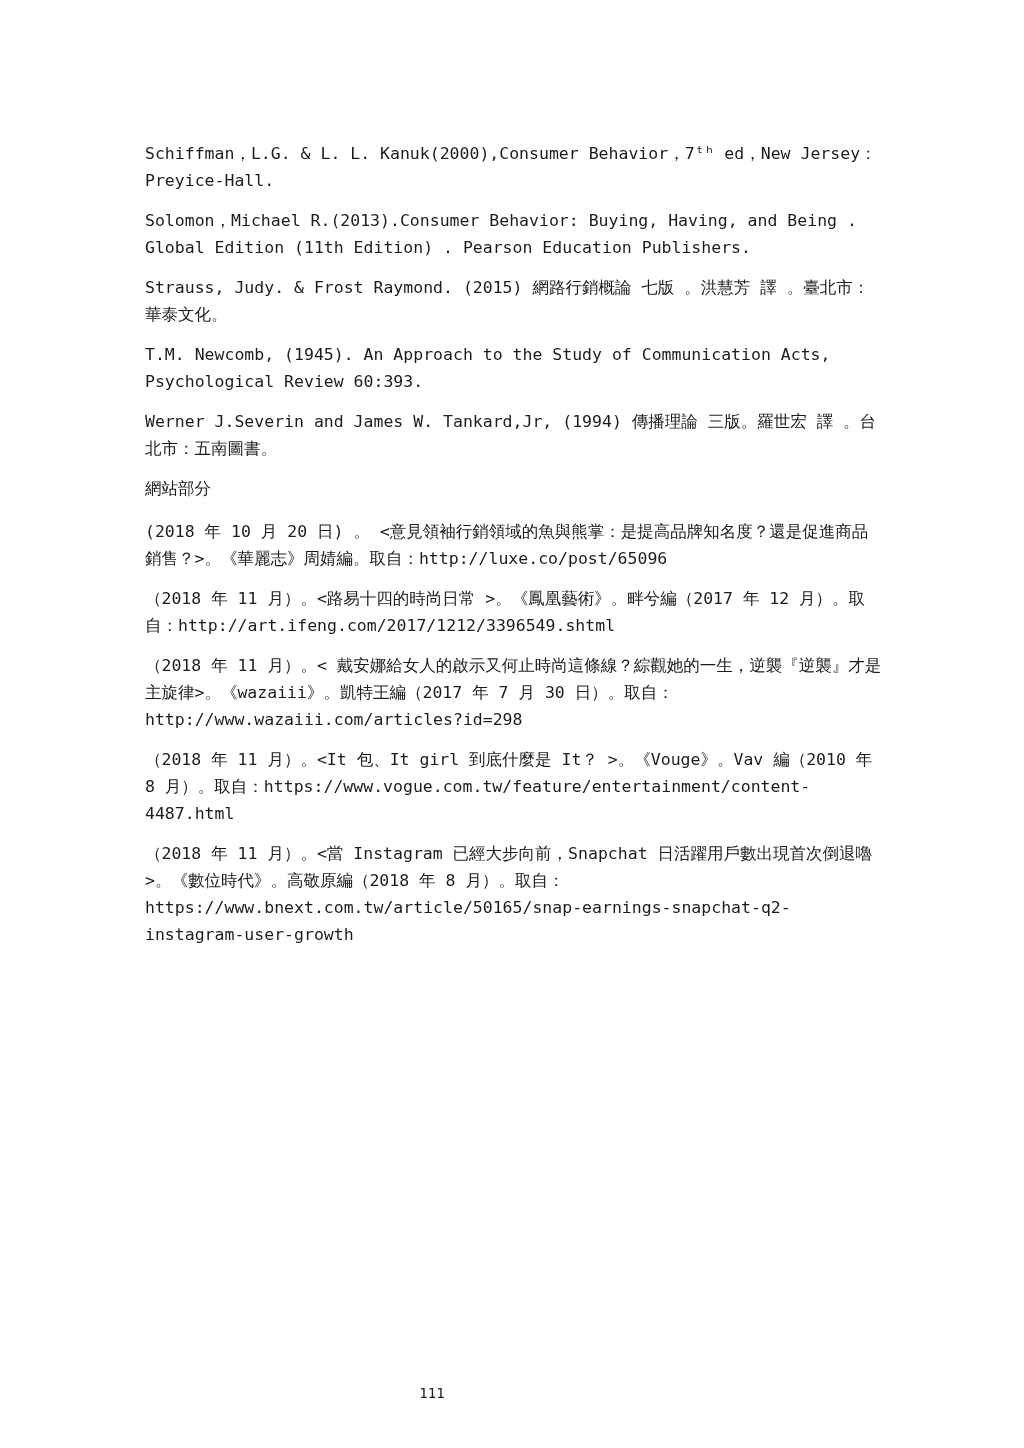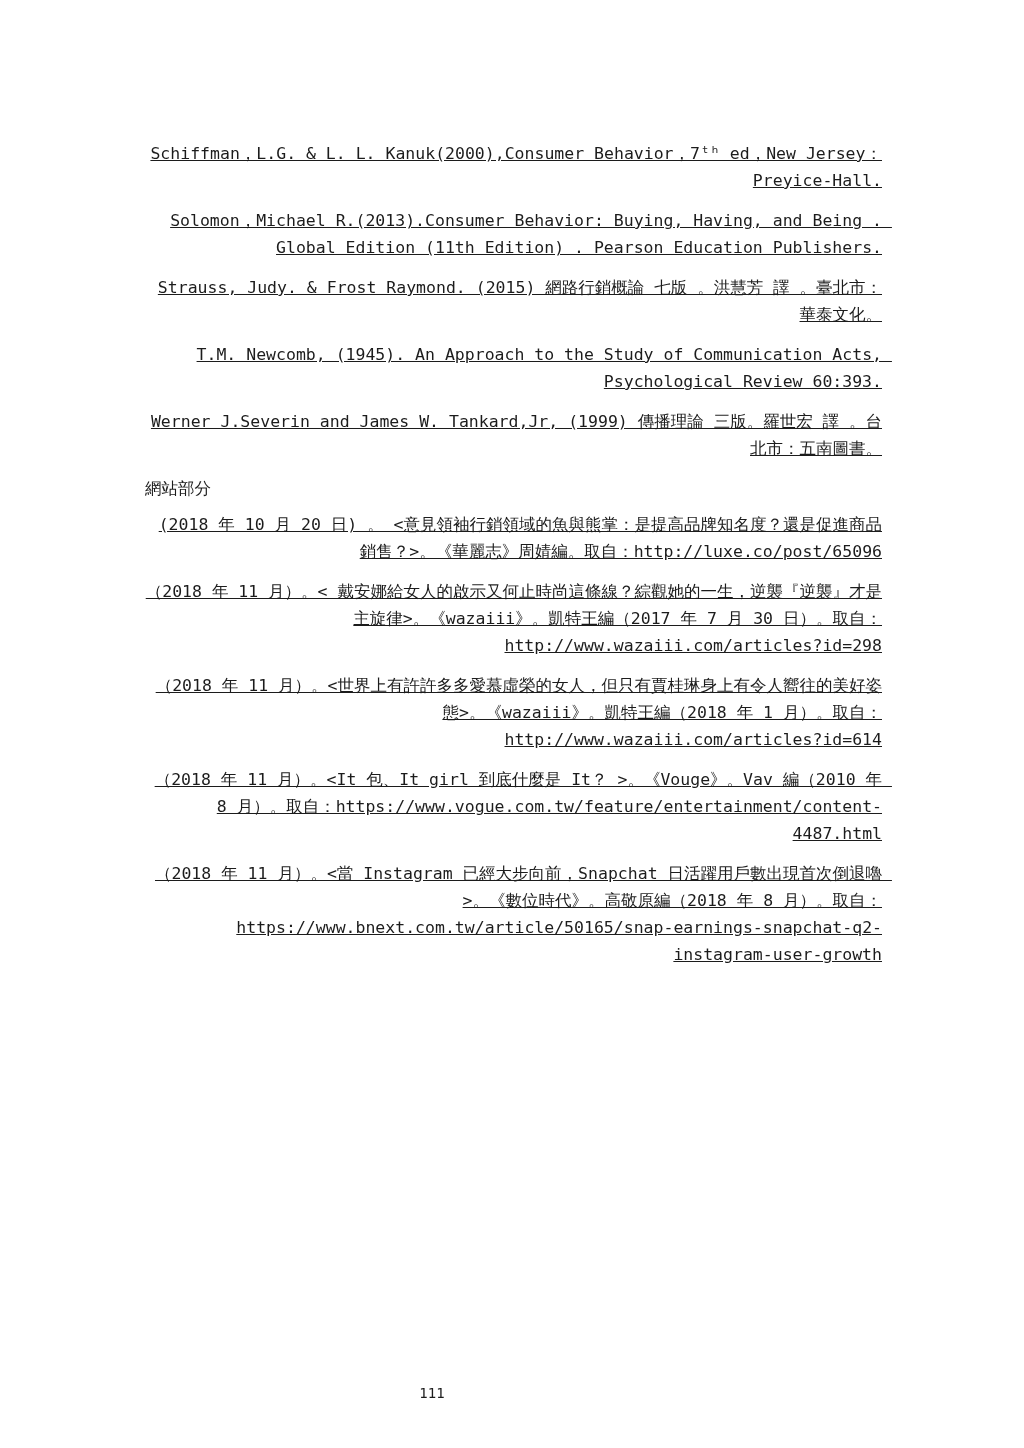--- a/index.html
+++ b/index.html
@@ -19,27 +19,26 @@
   .content {
     position: absolute;
     top: 140px;
     left: 145px;
     width: 737px;
   }
   .entry {
     margin: 0 0 13px 0;
     font-size: 16.5px;
     line-height: 27px;
-    text-align: right;
+    text-align: left;
     overflow-wrap: anywhere;
     white-space: pre-wrap;
-    text-decoration: underline;
   }
   .section-title {
-    margin: 2px 0 9px 0;
+    margin: 2px 0 16px 0;
     font-size: 16.5px;
     line-height: 27px;
     font-weight: normal;
   }
   .page-footer {
     position: absolute;
     left: 0;
     top: 1385px;
     width: 864px;
     text-align: center;
@@ -50,27 +49,27 @@
 </head>
 <body>
 
 <div class="page">
   <div class="content">
 
     <p class="entry">Schiffman，L.G. &amp; L. L. Kanuk(2000),Consumer Behavior，7ᵗʰ ed，New Jersey：Preyice-Hall.</p>
     <p class="entry">Solomon，Michael R.(2013).Consumer Behavior: Buying, Having, and Being . Global Edition (11th Edition) . Pearson Education Publishers.</p>
     <p class="entry">Strauss, Judy. &amp; Frost Raymond. (2015) 網路行銷概論 七版 。洪慧芳 譯 。臺北市：華泰文化。</p>
     <p class="entry">T.M. Newcomb, (1945). An Approach to the Study of Communication Acts, Psychological Review 60:393.</p>
-    <p class="entry">Werner J.Severin and James W. Tankard,Jr, (1999) 傳播理論 三版。羅世宏 譯 。台北市：五南圖書。</p>
+    <p class="entry">Werner J.Severin and James W. Tankard,Jr, (1994) 傳播理論 三版。羅世宏 譯 。台北市：五南圖書。</p>
 
     <h2 class="section-title">網站部分</h2>
 
     <p class="entry">(2018 年 10 月 20 日) 。 &lt;意見領袖行銷領域的魚與熊掌：是提高品牌知名度？還是促進商品銷售？&gt;。《華麗志》周婧編。取自：http://luxe.co/post/65096</p>
+    <p class="entry">（2018 年 11 月）。&lt;路易十四的時尚日常 &gt;。《鳳凰藝術》。畔兮編（2017 年 12 月）。取自：http://art.ifeng.com/2017/1212/3396549.shtml</p>
     <p class="entry">（2018 年 11 月）。&lt; 戴安娜給女人的啟示又何止時尚這條線？綜觀她的一生，逆襲『逆襲』才是主旋律&gt;。《wazaiii》。凱特王編（2017 年 7 月 30 日）。取自：http://www.wazaiii.com/articles?id=298</p>
-    <p class="entry">（2018 年 11 月）。&lt;世界上有許許多多愛慕虛榮的女人，但只有賈桂琳身上有令人嚮往的美好姿態&gt;。《wazaiii》。凱特王編（2018 年 1 月）。取自：http://www.wazaiii.com/articles?id=614</p>
     <p class="entry">（2018 年 11 月）。&lt;It 包、It girl 到底什麼是 It？ &gt;。《Vouge》。Vav 編（2010 年 8 月）。取自：https://www.vogue.com.tw/feature/entertainment/content-4487.html</p>
     <p class="entry">（2018 年 11 月）。&lt;當 Instagram 已經大步向前，Snapchat 日活躍用戶數出現首次倒退嚕 &gt;。《數位時代》。高敬原編（2018 年 8 月）。取自：https://www.bnext.com.tw/article/50165/snap-earnings-snapchat-q2-instagram-user-growth</p>
 
   </div>
 
   <div class="page-footer">
     <span>111</span>
   </div>
 </div>
 

